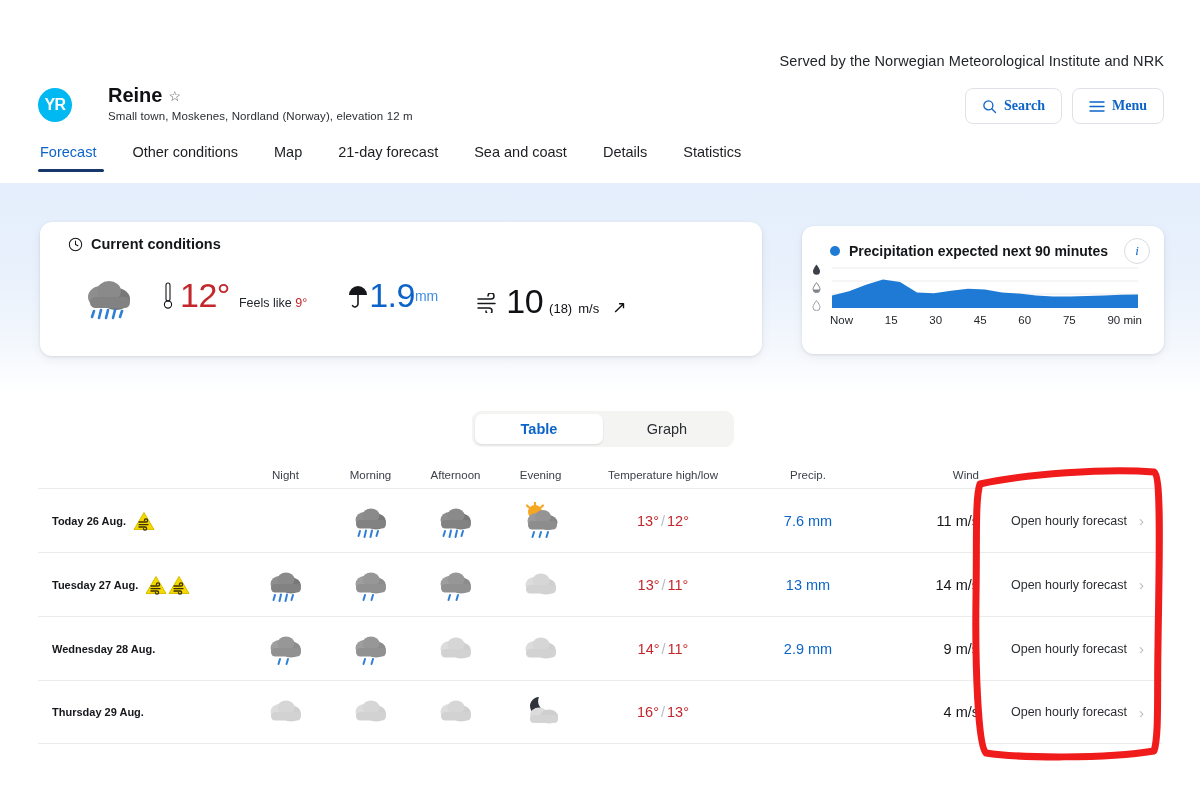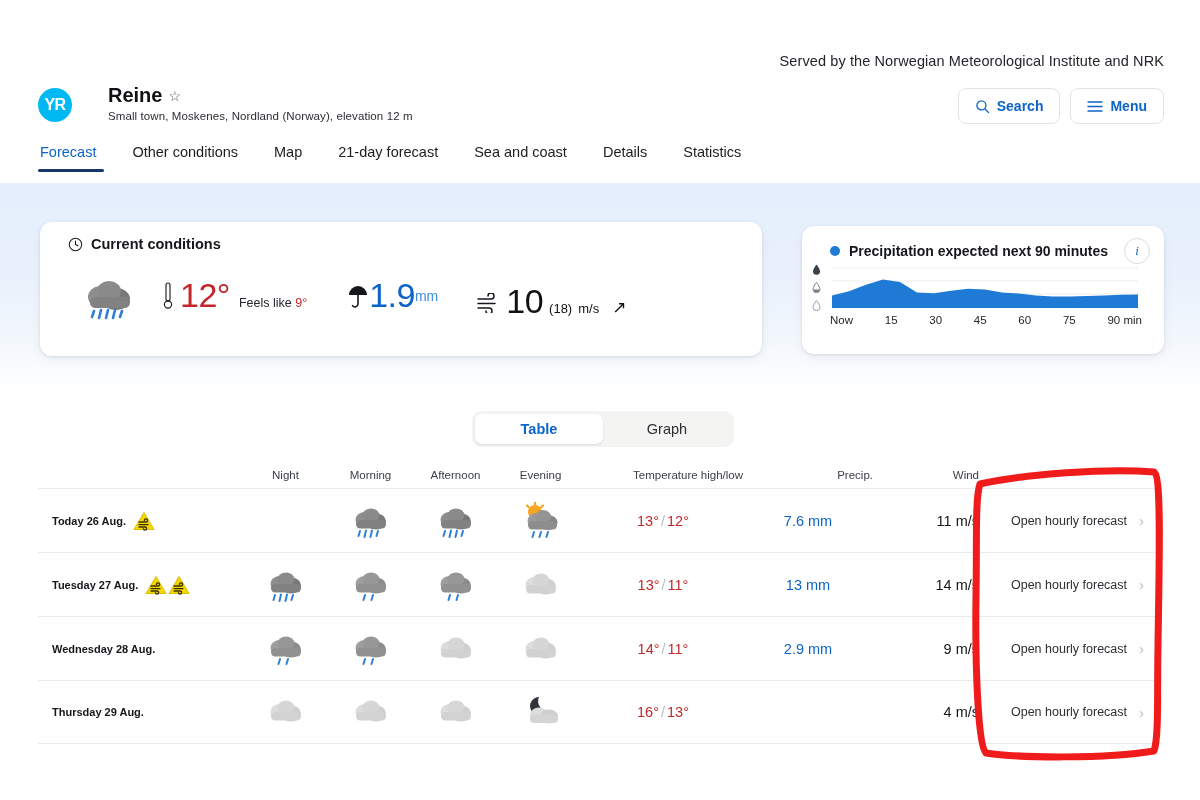--- a/index.html
+++ b/index.html
@@ -40,21 +40,21 @@
   .header-buttons {
     position: absolute; top: 88px; right: 36px;
     display: flex; gap: 10px;
   }
   .hbtn {
     display: flex; align-items: center; gap: 7px;
     border: 1px solid #dfe2e8; border-radius: 8px;
     background: #fff; color: #0d64c8;
     font-size: 14px; font-weight: bold;
     padding: 9px 16px; cursor: pointer;
-    font-family: Liberation Sans, sans-serif;
+    font-family: Liberation Serif, serif;
   }
   .hbtn svg { display:block; }
 
   
   .tabnav {
     position: absolute; top: 144px; left: 38px; right: 0;
     display: flex; gap: 0; align-items: flex-end;
   }
   .tab {
     font-size: 14.5px; color: #1b1d21; padding: 0 18px 12px 18px;
@@ -155,21 +155,21 @@
   .c-temp  { width: 160px; text-align: center; font-size: 14.5px; color: #c3272b; }
   .c-temp .sep { color: #b9bcc2; margin: 0 2px; }
   .c-prec  { width: 130px; text-align: center; font-size: 14.5px; color: #0d64c8; }
   .c-wind  { width: 120px; text-align: right; font-size: 14.5px; color: #15171b; padding-right: 14px; }
   .c-link  { flex: 1; display: flex; align-items: center; justify-content: center; gap: 12px;
              font-size: 12.5px; color: #2b2e33; cursor: pointer; }
   .chev { color: #b8bcc3; font-size: 15px; }
   .ft-head .c-day { font-weight: normal; color: #3c4048; }
   .ft-head .c-slot, .ft-head .c-temp, .ft-head .c-prec, .ft-head .c-wind {
     font-size: 11.5px; color: #3c4048; }
-  .ft-head .c-temp, .ft-head .c-prec { color: #3c4048; text-align: right; }
+  .ft-head .c-temp, .ft-head .c-prec { color: #3c4048; }
 
   .warn-group { display: flex; gap: 1px; }
 
   
   .annot { position: absolute; left: 966px; top: 446px; pointer-events: none; }
 </style>
 </head>
 <body>
 
 <div class="page">

